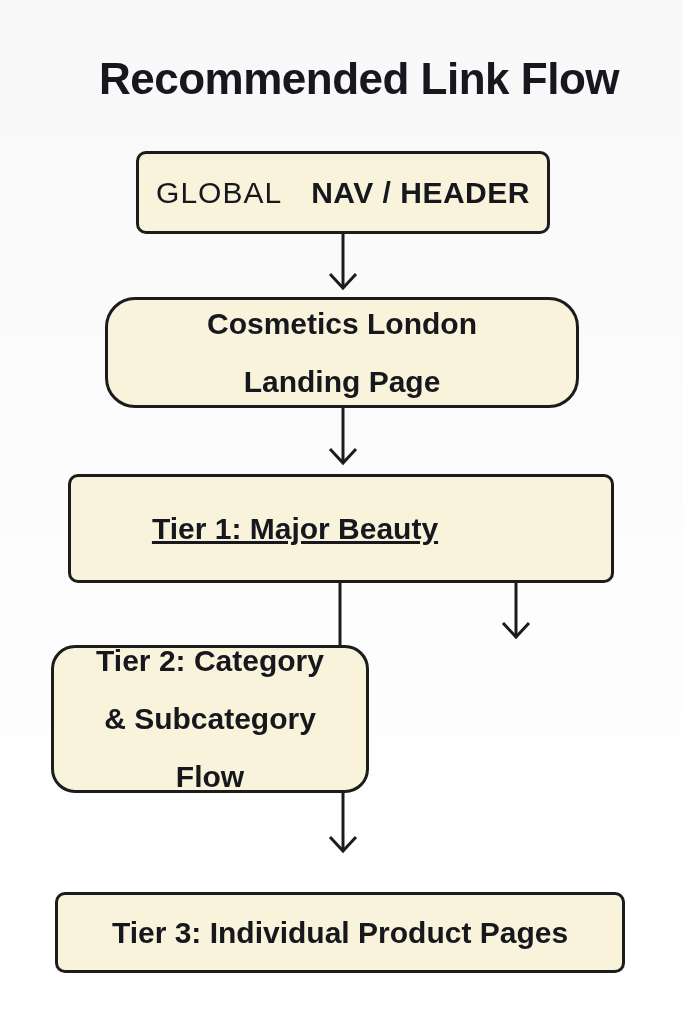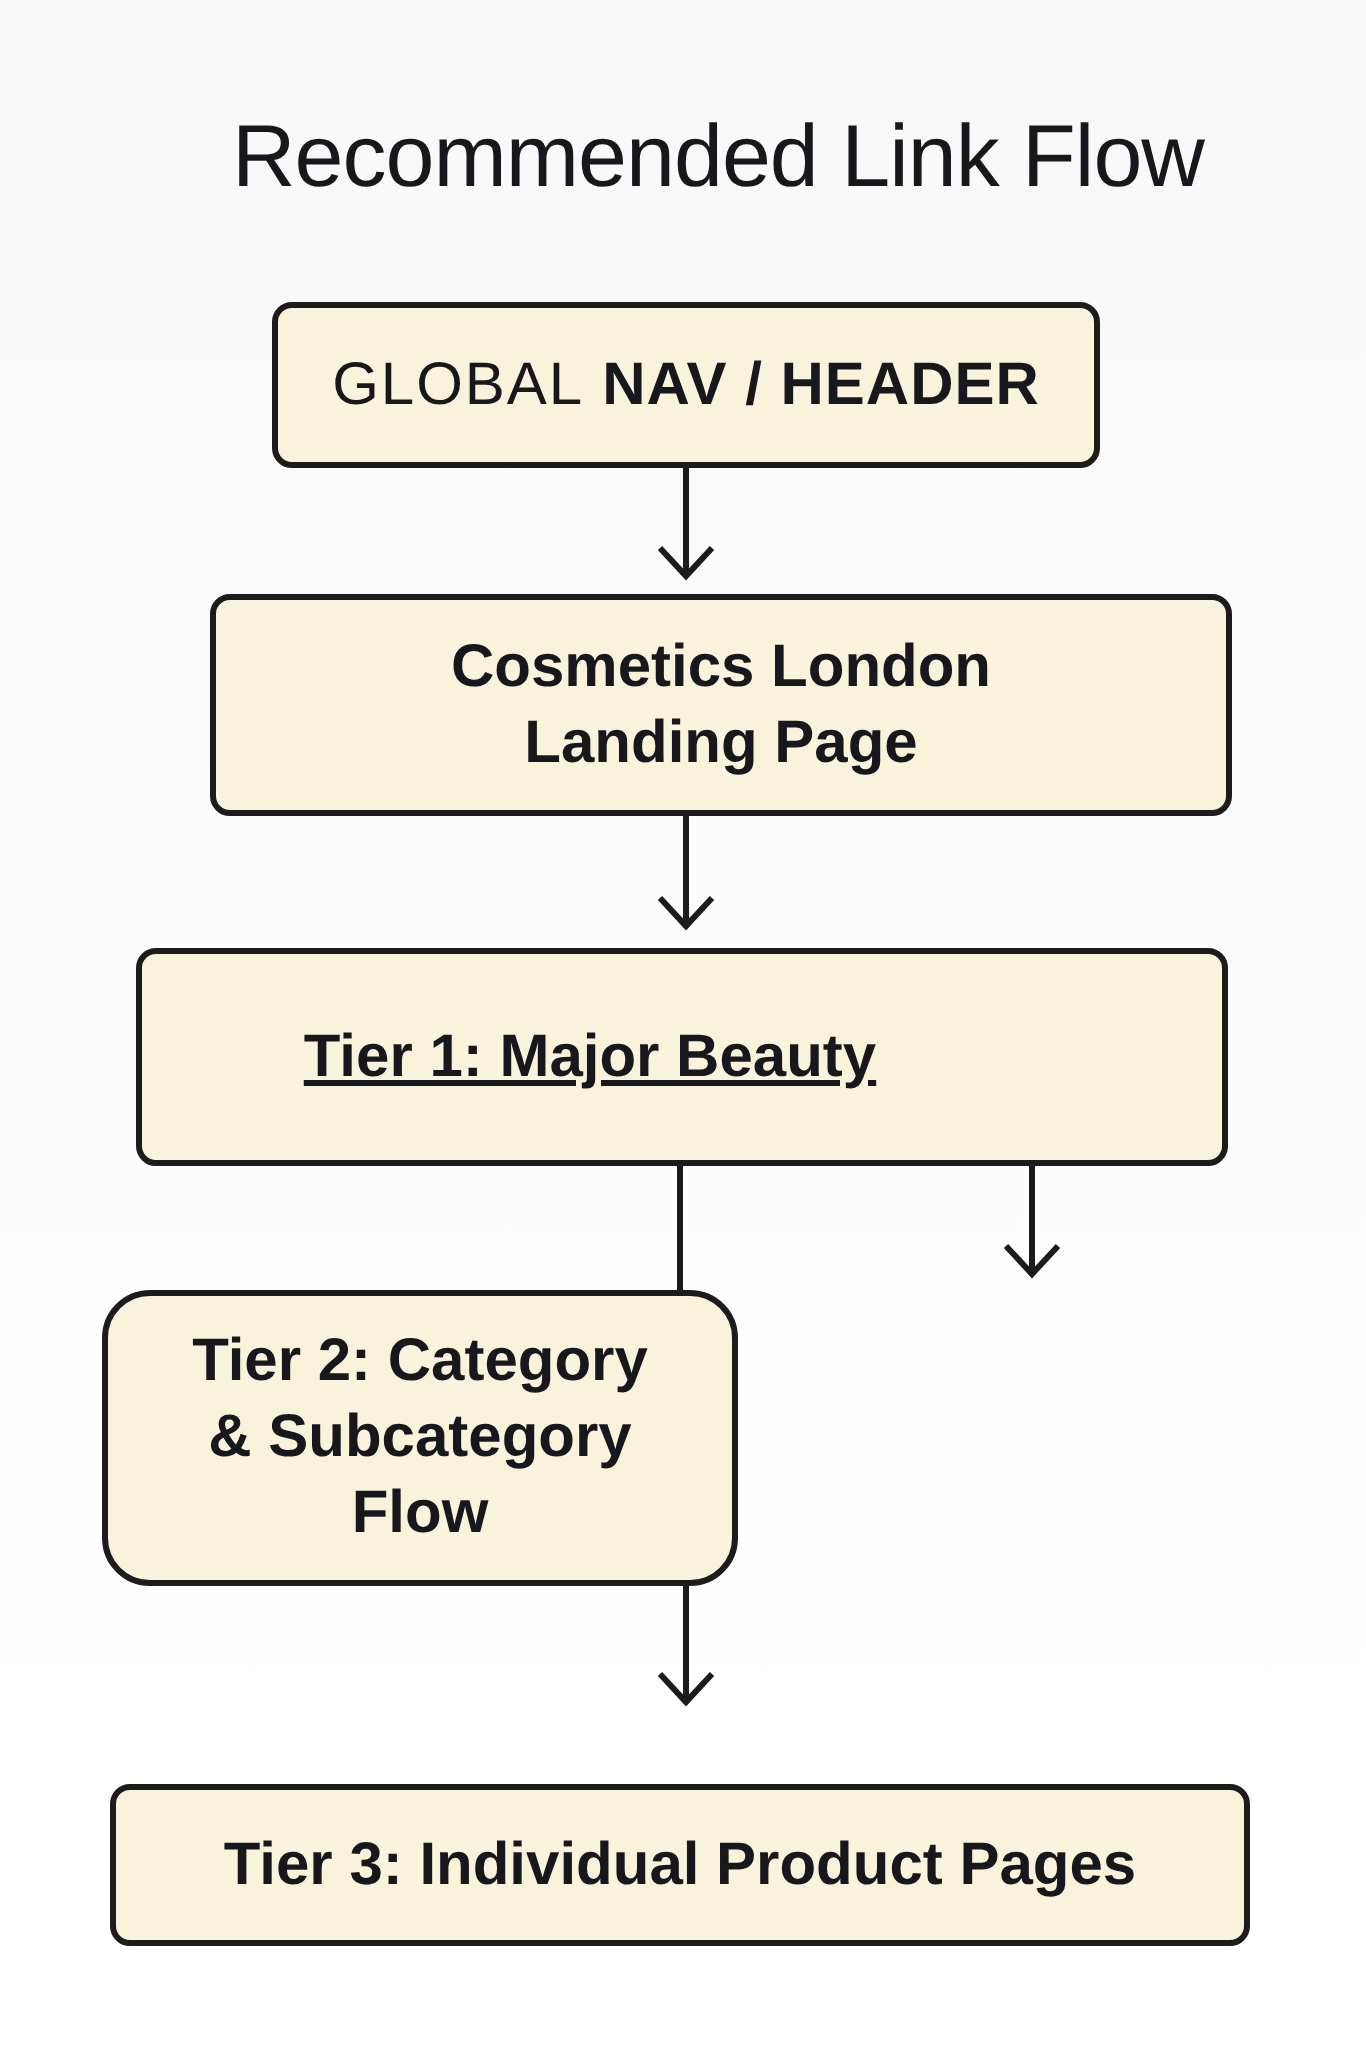--- a/index.html
+++ b/index.html
@@ -14,44 +14,45 @@
   body{font-family:"Liberation Sans",sans-serif;}
   .canvas{
     position:relative;
     width:683px;height:1024px;
     background:linear-gradient(180deg,var(--bg-top) 0%,var(--bg-bottom) 85%);
     overflow:hidden;
   }
   .diagram-title{
     position:absolute;top:54px;left:0;right:0;
     text-align:center;
-    font-size:44px;font-weight:400;letter-spacing:-0.5px;
+    font-size:44px;font-weight:700;letter-spacing:-0.5px;
     color:var(--text);
     padding-left:35px;
   }
   .connector-layer{
     position:absolute;left:0;top:0;width:683px;height:1024px;
   }
   .connector-layer path,.connector-layer polyline{
     stroke:var(--line);stroke-width:3;fill:none;
   }
   .node{
     position:absolute;box-sizing:border-box;
     background:var(--box-fill);
     border:3px solid var(--box-border);
     border-radius:10px;
     display:flex;flex-direction:column;align-items:center;justify-content:center;
     color:var(--text);
     font-size:30px;font-weight:700;line-height:38px;
     text-align:center;
+    gap:20px;
   }
   .node-global{left:136px;top:151px;width:414px;height:83px;flex-direction:row;}
   .node-global .light{font-weight:400;letter-spacing:1px;}
   .node-global .bold{margin-left:9px;letter-spacing:0.5px;}
-  .node-landing{left:105px;top:297px;width:511px;height:111px;}
+  .node-landing{left:105px;top:297px;width:474px;height:111px;border-radius:30px;}
   .node-tier1{left:68px;top:474px;width:546px;height:109px;align-items:flex-start;text-decoration:underline;}
   .node-tier1 .offset-text{width:408px;margin-left:20px;text-align:center;}
   .node-tier2{left:51px;top:645px;width:318px;height:148px;border-radius:24px;}
   .node-top-products{left:400px;top:647px;width:231px;height:106px;}
   .node-tier3{left:55px;top:856px;width:570px;height:81px;margin-top:36px;}
 </style>
 </head>
 <body>
 
 <div class="canvas">

